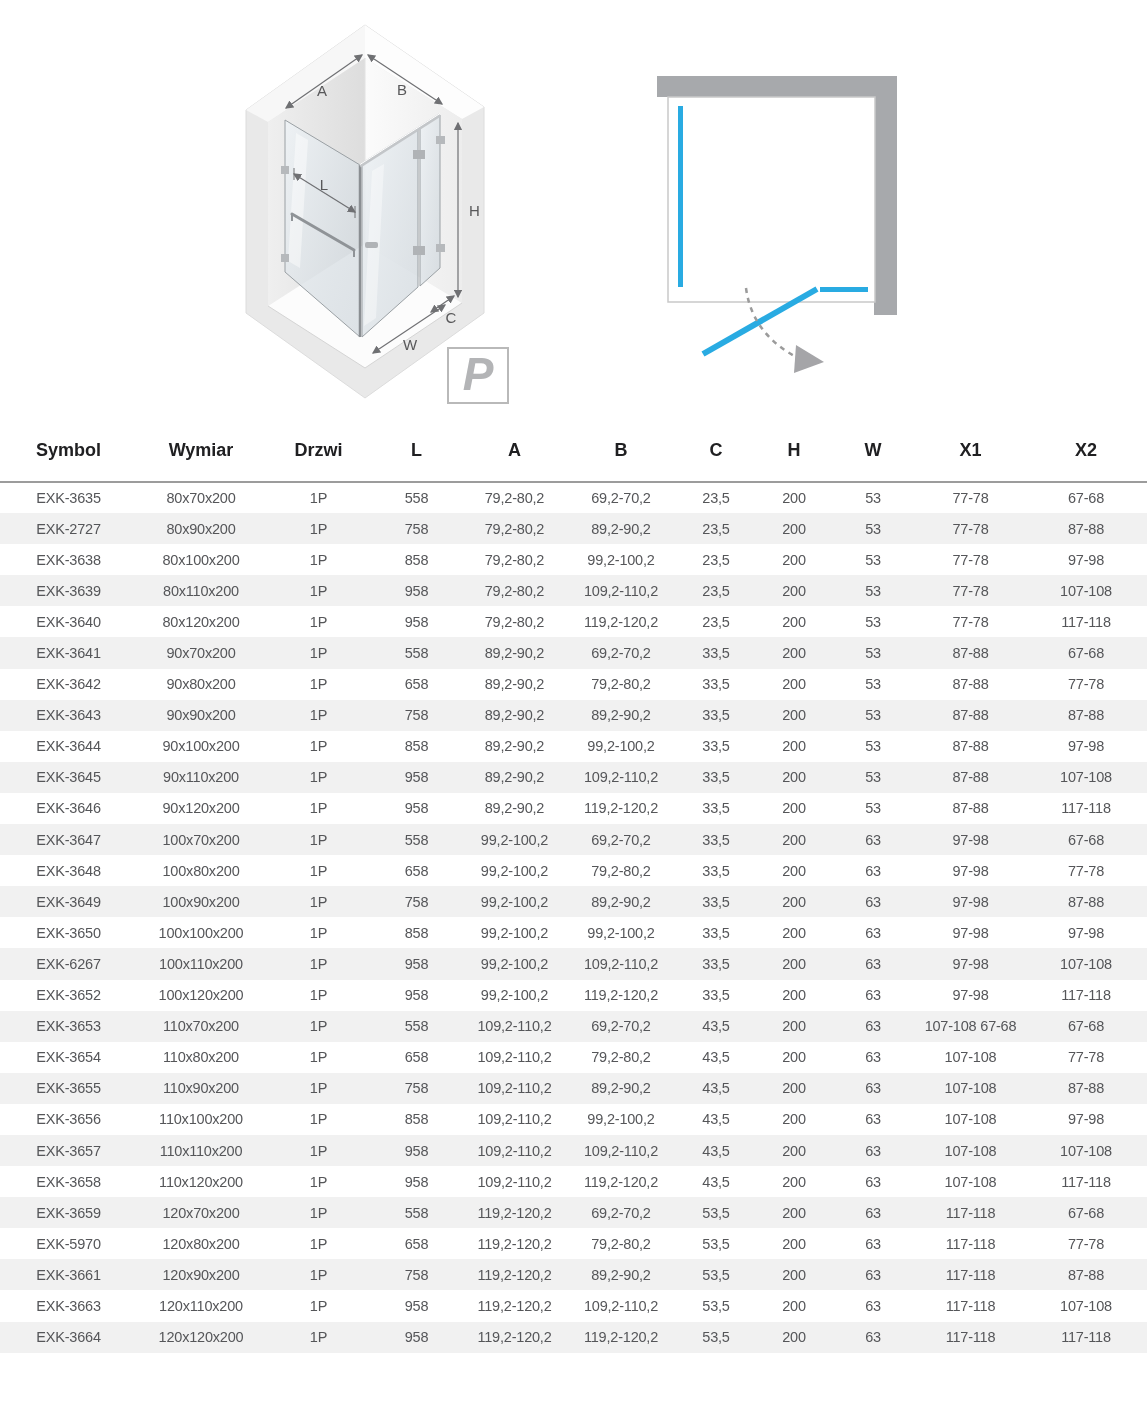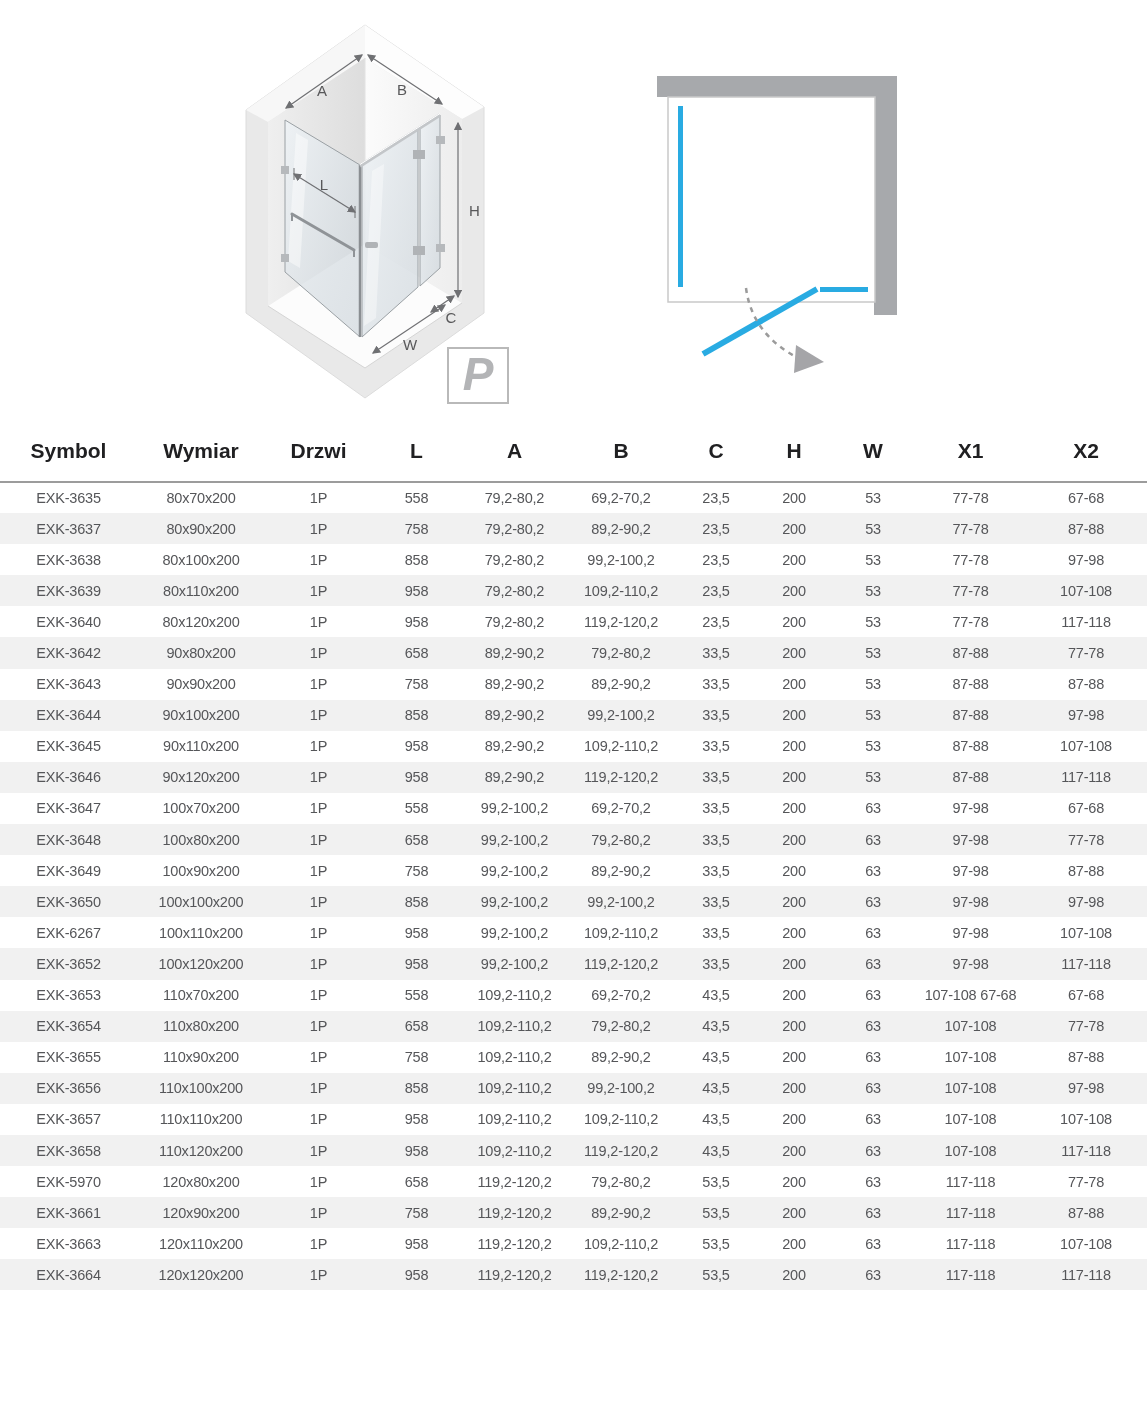--- a/index.html
+++ b/index.html
@@ -21,21 +21,21 @@
 
   .dim-label { font-size:15px; fill:#58585a; font-family:"Liberation Sans", sans-serif; }
 
   
   .spec-table {
     position:absolute; left:0; top:430px; width:1147px;
     border-collapse:collapse; table-layout:fixed;
   }
   .spec-table thead th {
     height:52px; vertical-align:middle; text-align:center;
-    font-size:21px; font-weight:600; color:#202022;
+    font-size:18px; font-weight:600; color:#202022;
     border-bottom:2px solid #9c9c9c; padding:0 0 10px 0;
   }
   .spec-table tbody td {
     height:31.1px; text-align:center; vertical-align:middle;
     font-size:14.5px; color:#555659; letter-spacing:-0.2px;
     white-space:nowrap; overflow:hidden;
   }
   .spec-table tbody tr:nth-child(even) { background:#f1f1f1; }
 </style>
 </head>
@@ -169,21 +169,21 @@
           <td>558</td>
           <td>79,2-80,2</td>
           <td>69,2-70,2</td>
           <td>23,5</td>
           <td>200</td>
           <td>53</td>
           <td>77-78</td>
           <td>67-68</td>
         </tr>
         <tr>
-          <td>EXK-3637</td>
+          <td>EXK-2727</td>
           <td>80x90x200</td>
           <td>1P</td>
           <td>758</td>
           <td>79,2-80,2</td>
           <td>89,2-90,2</td>
           <td>23,5</td>
           <td>200</td>
           <td>53</td>
           <td>77-78</td>
           <td>87-88</td>
@@ -221,20 +221,33 @@
           <td>958</td>
           <td>79,2-80,2</td>
           <td>119,2-120,2</td>
           <td>23,5</td>
           <td>200</td>
           <td>53</td>
           <td>77-78</td>
           <td>117-118</td>
         </tr>
         <tr>
+          <td>EXK-3641</td>
+          <td>90x70x200</td>
+          <td>1P</td>
+          <td>558</td>
+          <td>89,2-90,2</td>
+          <td>69,2-70,2</td>
+          <td>33,5</td>
+          <td>200</td>
+          <td>53</td>
+          <td>87-88</td>
+          <td>67-68</td>
+        </tr>
+        <tr>
           <td>EXK-3642</td>
           <td>90x80x200</td>
           <td>1P</td>
           <td>658</td>
           <td>89,2-90,2</td>
           <td>79,2-80,2</td>
           <td>33,5</td>
           <td>200</td>
           <td>53</td>
           <td>87-88</td>
@@ -442,20 +455,33 @@
           <td>958</td>
           <td>109,2-110,2</td>
           <td>119,2-120,2</td>
           <td>43,5</td>
           <td>200</td>
           <td>63</td>
           <td>107-108</td>
           <td>117-118</td>
         </tr>
         <tr>
+          <td>EXK-3659</td>
+          <td>120x70x200</td>
+          <td>1P</td>
+          <td>558</td>
+          <td>119,2-120,2</td>
+          <td>69,2-70,2</td>
+          <td>53,5</td>
+          <td>200</td>
+          <td>63</td>
+          <td>117-118</td>
+          <td>67-68</td>
+        </tr>
+        <tr>
           <td>EXK-5970</td>
           <td>120x80x200</td>
           <td>1P</td>
           <td>658</td>
           <td>119,2-120,2</td>
           <td>79,2-80,2</td>
           <td>53,5</td>
           <td>200</td>
           <td>63</td>
           <td>117-118</td>

